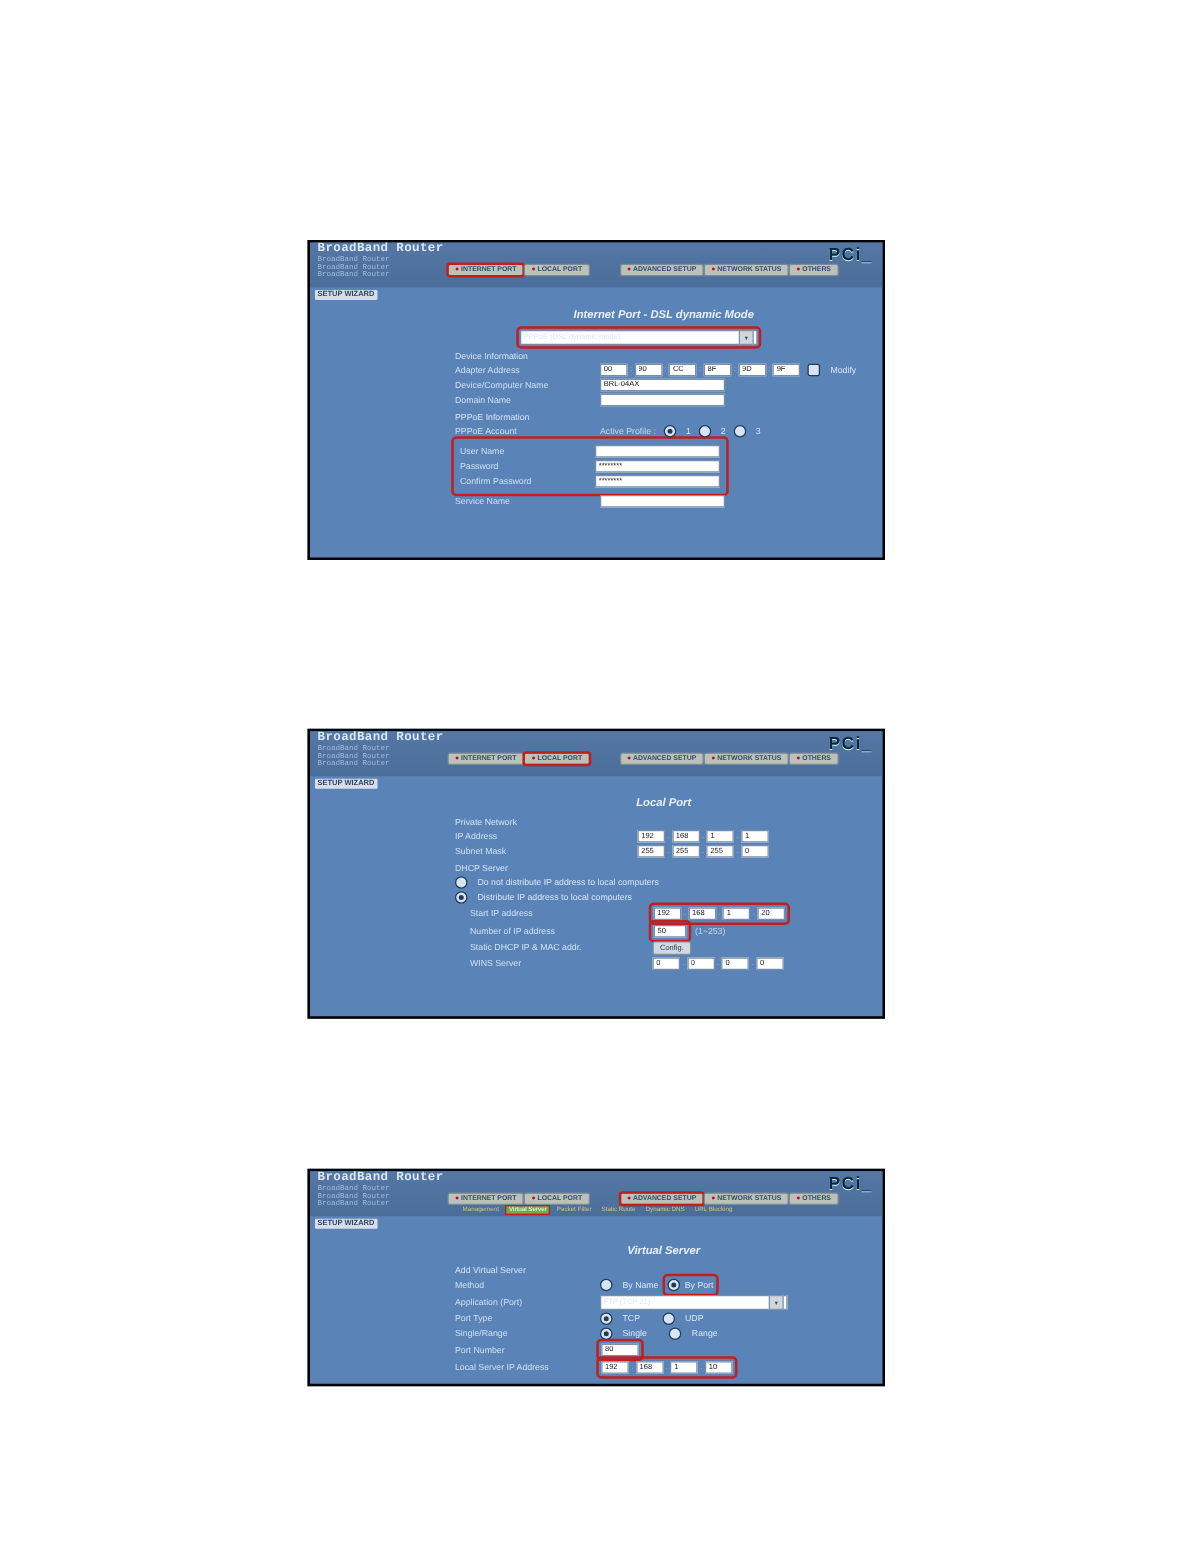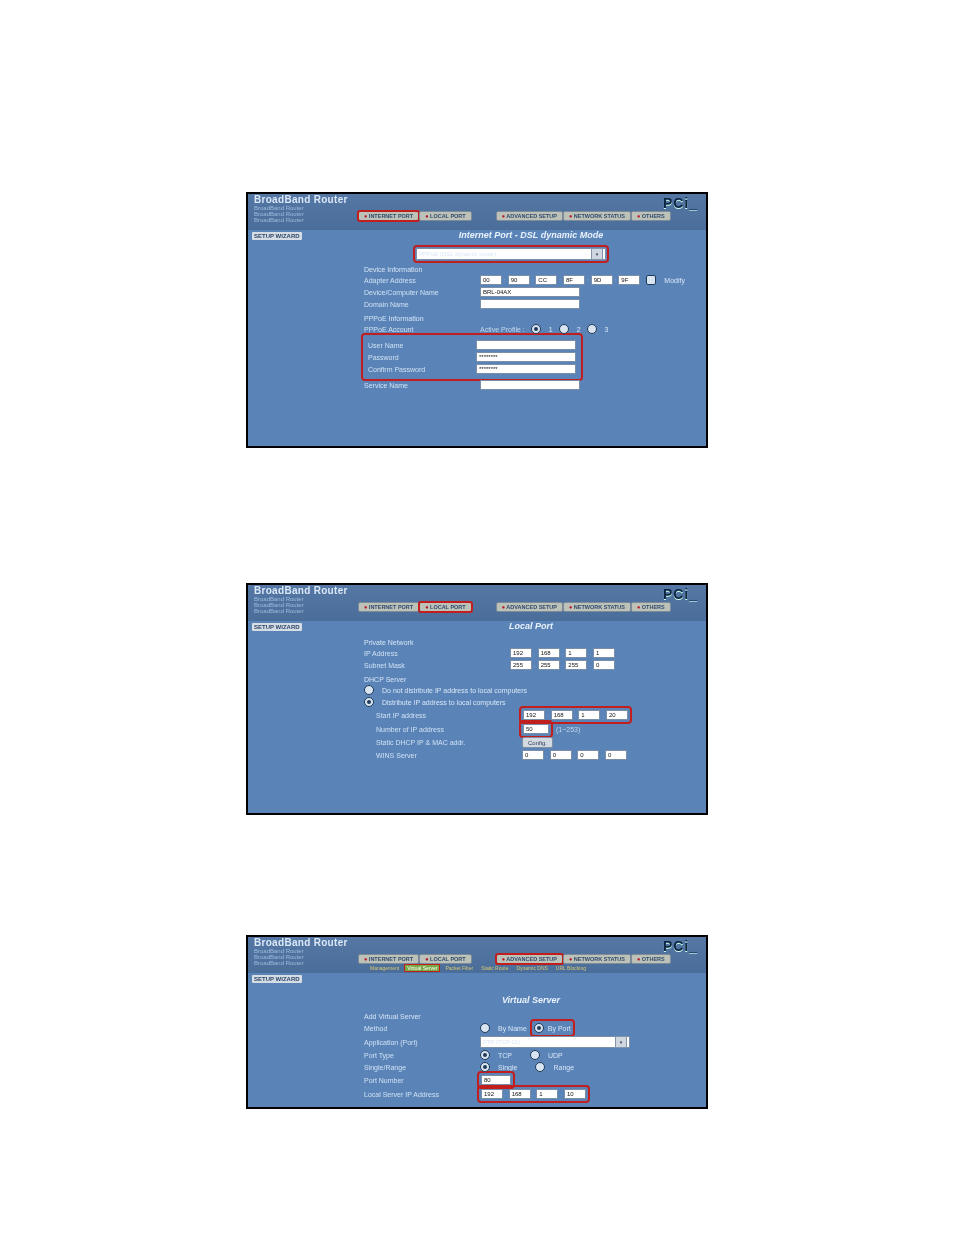--- a/index.html
+++ b/index.html
@@ -35,20 +35,21 @@
   .banner{
     display:flex;align-items:flex-start;
     height:36px;
     background:linear-gradient(#5477a5,#4a6d99);
     position:relative;
   }
   .brand{
     padding:1px 4px 0 6px;
     line-height:1;
     white-space:nowrap;
+    font-family:Liberation Mono, monospace;
   }
   .brand .main{font-size:10px;font-weight:bold;color:#dbe8f7;letter-spacing:.3px;}
   .brand .sub{font-size:6px;color:#9fbbdd;}
   .pci{
     position:absolute;right:8px;top:1px;
     font-family:"Arial Black",Arial,sans-serif;
     font-weight:900;letter-spacing:1px;
     color:#0c2542;font-size:14px;
     text-shadow:0 1px 0 #cfe;
   }
@@ -75,21 +76,21 @@
   .left-col{
     position:absolute;left:4px;top:36px;width:86px;
     font-size:6px;color:#c9dcee;font-weight:bold;
   }
   .left-col .wiz{
     background:#d6dde5;color:#2b4568;padding:1px 2px;border-radius:1px;
     display:inline-block;margin-top:2px;
   }
 
   .content{
-    position:absolute;left:116px;right:8px;top:32px;
+    position:absolute;left:116px;right:8px;top:48px;
     font-size:7px;color:var(--router-text);
   }
   .content.h2off{top:54px;}
   .title{
     text-align:center;font-style:italic;font-weight:bold;
     color:#e9f1fb;font-size:9px;margin:4px 0 8px;
   }
 
   
   .row{display:flex;align-items:center;gap:6px;margin:2px 0;}

